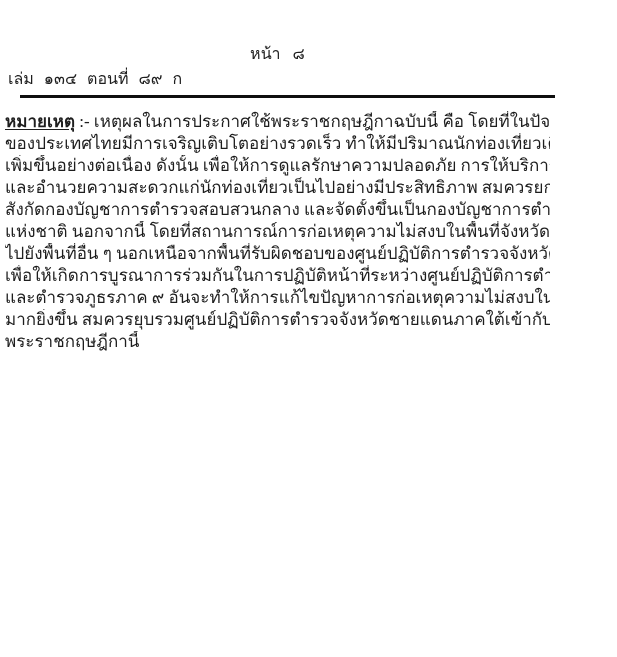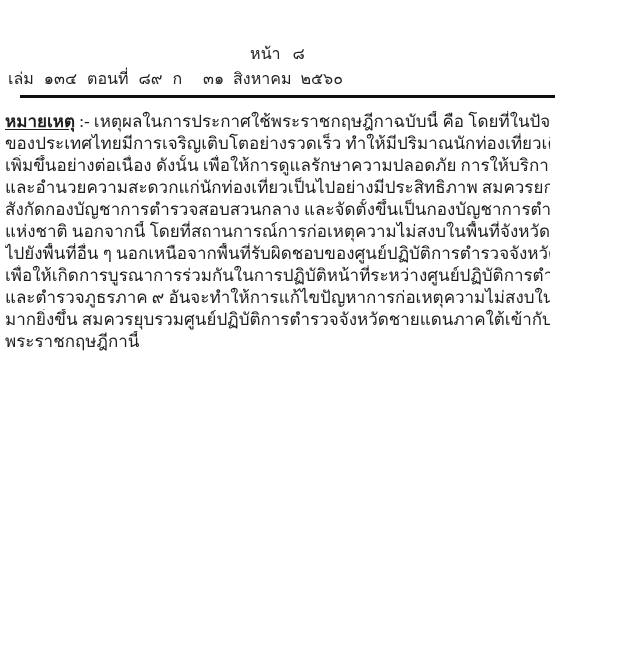--- a/index.html
+++ b/index.html
@@ -67,21 +67,20 @@
 </style>
 </head>
 <body>
 
 <div class="page">
 
   <div class="page-number">หน้า ๘</div>
 
   <div class="masthead">
     <span class="left">เล่ม ๑๓๔ ตอนที่ ๘๙ ก</span>
-    <span class="right">๓๑ สิงหาคม ๒๕๖๐</span>
   </div>
 
   <div class="header-rule"></div>
 
   <div class="note-paragraph">
     <div class="bline">
       <span class="u">หมายเหตุ</span><span> :- เหตุผลในการประกาศใช้พระราชกฤษฎีกาฉบับนี้ คือ โดยที่ในปัจจุบันอุตสาหกรรมการท่องเที่ยว</span>
     </div>
     <div class="bline">ของประเทศไทยมีการเจริญเติบโตอย่างรวดเร็ว ทำให้มีปริมาณนักท่องเที่ยวเดินทางเข้ามาในประเทศไทย</div>
     <div class="bline">เพิ่มขึ้นอย่างต่อเนื่อง ดังนั้น เพื่อให้การดูแลรักษาความปลอดภัย การให้บริการ การให้ความช่วยเหลือ</div>

